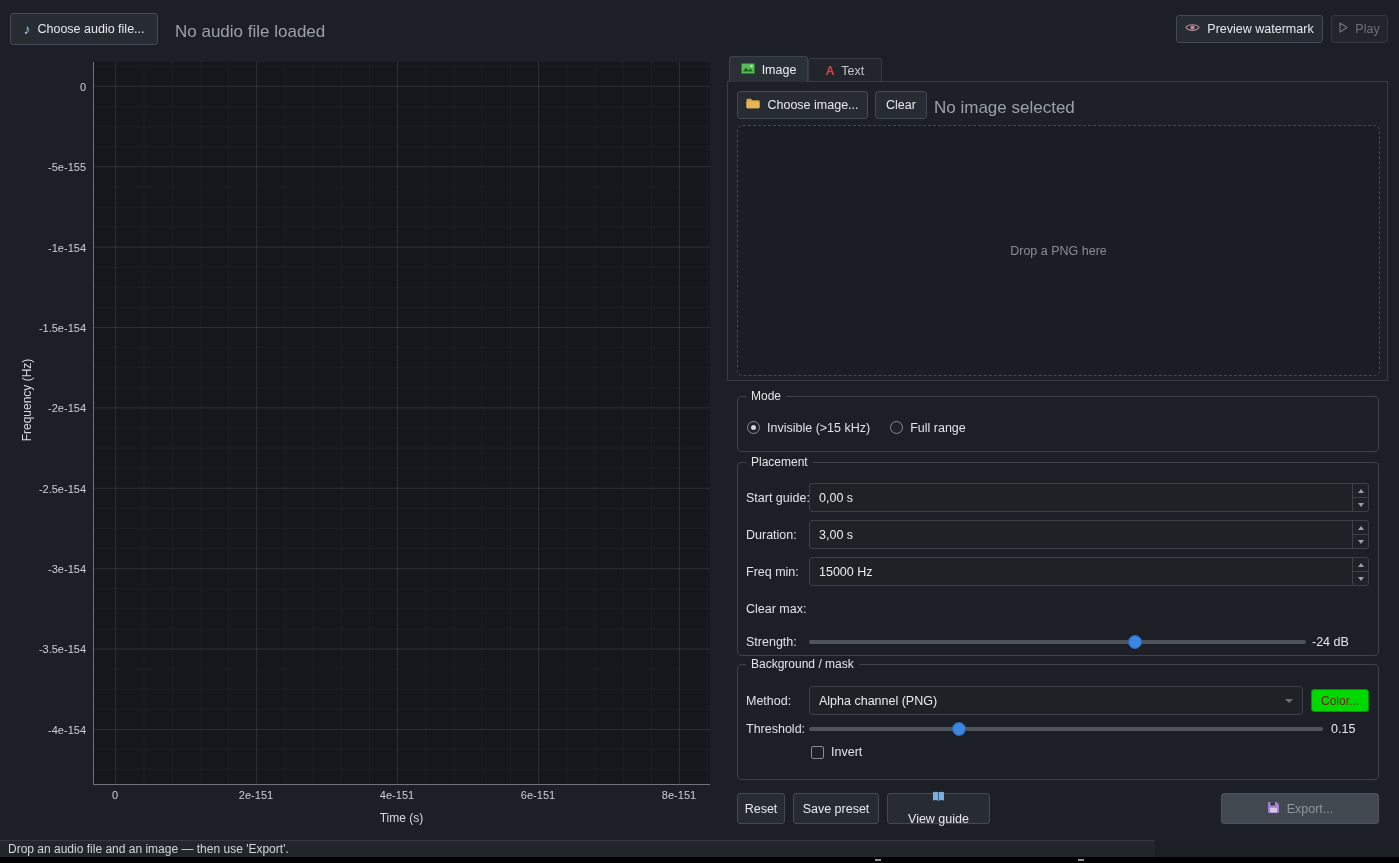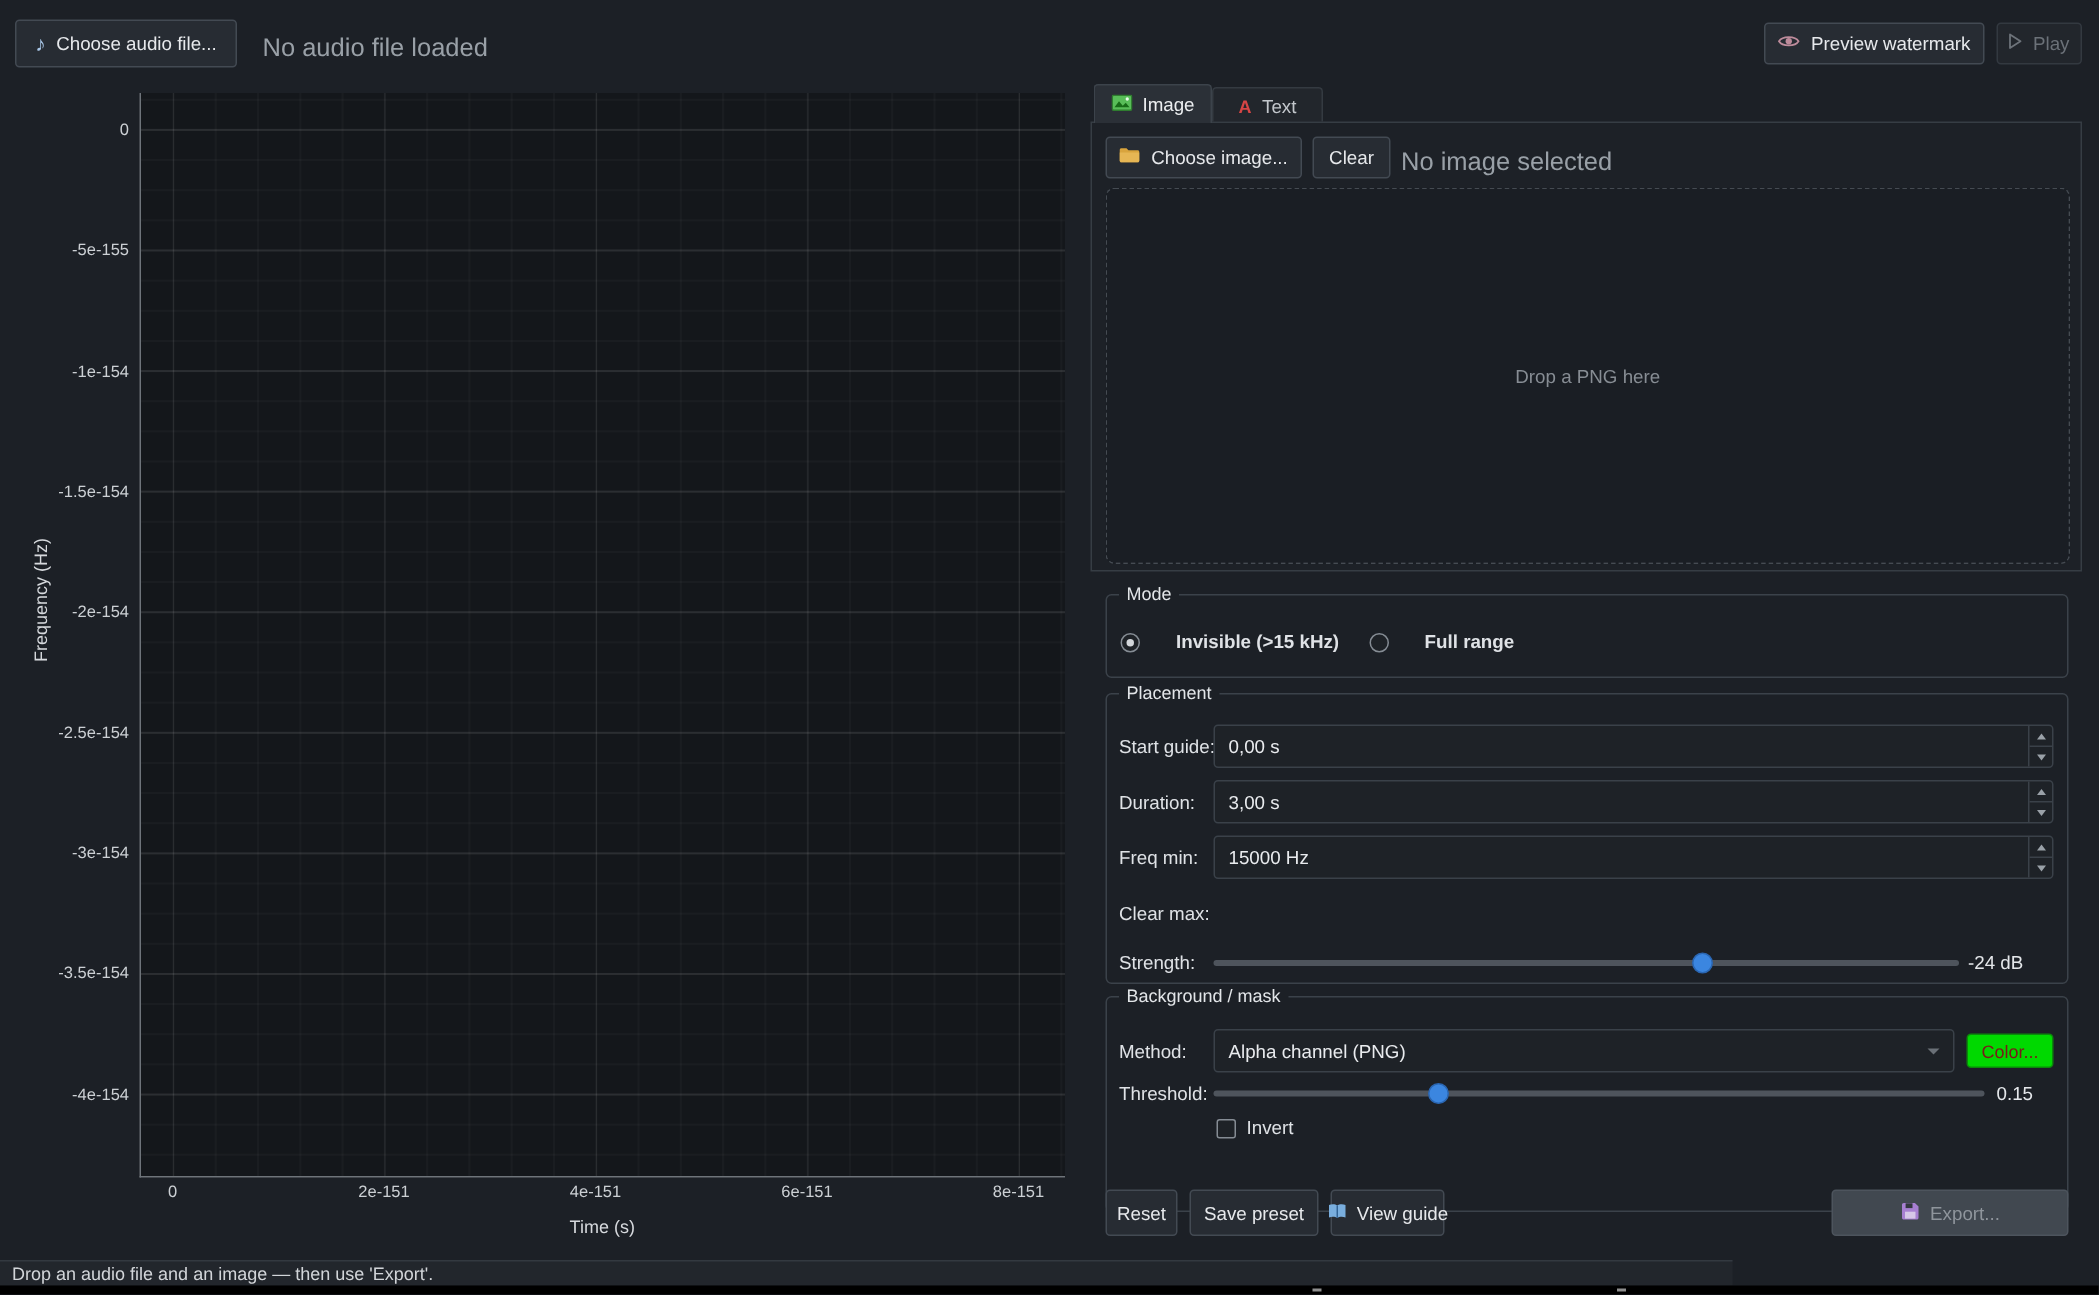--- a/index.html
+++ b/index.html
@@ -64,24 +64,24 @@
   #dropzone { position:absolute; left:9px; top:43px; width:643px; height:251px;
               border:1px dashed #454b52; border-radius:6px; background:#1a1e24;
               display:flex; align-items:center; justify-content:center;
               color:#878d94; font-size:12.5px; }
 
   .group { position:absolute; left:10px; width:642px; border:1px solid #3b424a; border-radius:4px; }
   .group-title { position:absolute; top:-8px; left:8px; background:#1c2026; padding:0 5px;
                  font-size:12px; color:#e2e5e8; white-space:nowrap; }
   #group-mode { top:340px; height:56px; }
   #group-placement { top:406px; height:194px; }
-  #group-mask { top:608px; height:144px; }
+  #group-mask { top:608px; height:116px; }
 
   .radio-row { position:absolute; left:9px; top:24px; display:flex; align-items:center; gap:20px; }
-  .radio-opt { display:flex; align-items:flex-end; gap:24px; font-size:12.5px; color:#dfe2e6;font-weight:bold; }
+  .radio-opt { display:flex; align-items:flex-start; gap:7px; font-size:12.5px; color:#dfe2e6; }
   .radio { width:13px; height:13px; border-radius:50%; border:1px solid #858c94;
            background:#1e2227; display:flex; align-items:center; justify-content:center; }
   .radio.checked::after { content:""; width:5px; height:5px; border-radius:50%; background:#d2d6da; }
 
   .prow { position:absolute; left:0; width:642px; height:29px; }
   .flabel { position:absolute; left:8px; top:50%; transform:translateY(-50%);
             font-size:12.5px; color:#dfe2e6; white-space:nowrap; }
   .spinbox, .combo {
     position:absolute; left:71px; top:0; height:29px; background:#1e2227;
     border:1px solid #3a4149; border-radius:3px;
@@ -111,21 +111,21 @@
   #color-btn { position:absolute; left:573px; top:3px; width:58px; height:23px;
                background:#00d900; border:1px solid #0a8a0a; border-radius:3px;
                display:flex; align-items:center; justify-content:center;
                font-size:12px; color:#7a1a1a; }
   .check-row { position:absolute; left:73px; top:80px; display:flex; align-items:center; gap:7px;
                font-size:12.5px; color:#dfe2e6; }
   .checkbox { width:13px; height:13px; border:1px solid #858c94; background:#1e2227; border-radius:2px; }
 
   #reset-btn { left:10px; top:737px; width:48px; height:31px; }
   #save-preset-btn { left:66px; top:737px; width:86px; height:31px; }
-  #view-guide-btn { left:160px; top:737px; width:76px; height:31px; }
+  #view-guide-btn { left:160px; top:737px; width:103px; height:31px;flex-direction:column; }
   #export-btn { left:494px; top:737px; width:158px; height:31px;
                 background:#414850; border-color:#4d545d; color:#8f959c; }
 
   
   #statusbar { position:absolute; left:0; top:840px; width:1155px; height:17px;
                background:#22262c; border-top:1px solid #333940;
                display:flex; align-items:center; padding-left:8px;
                font-size:12px; color:#d2d5d9; }
   #bottom-strip { position:absolute; left:0; top:857px; width:1399px; height:6px; background:#000; }
   .strip-dot { position:absolute; top:2px; width:6px; height:2px; background:#8f8f8f; }

